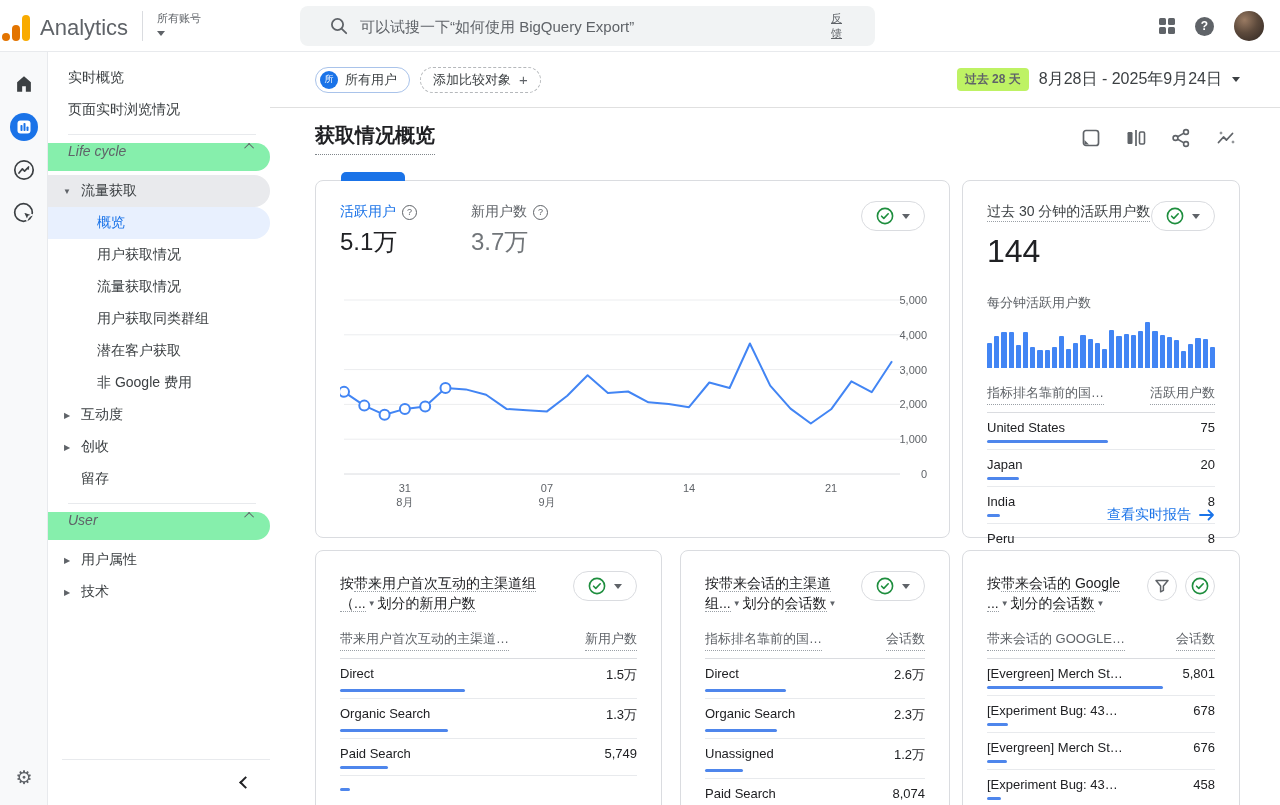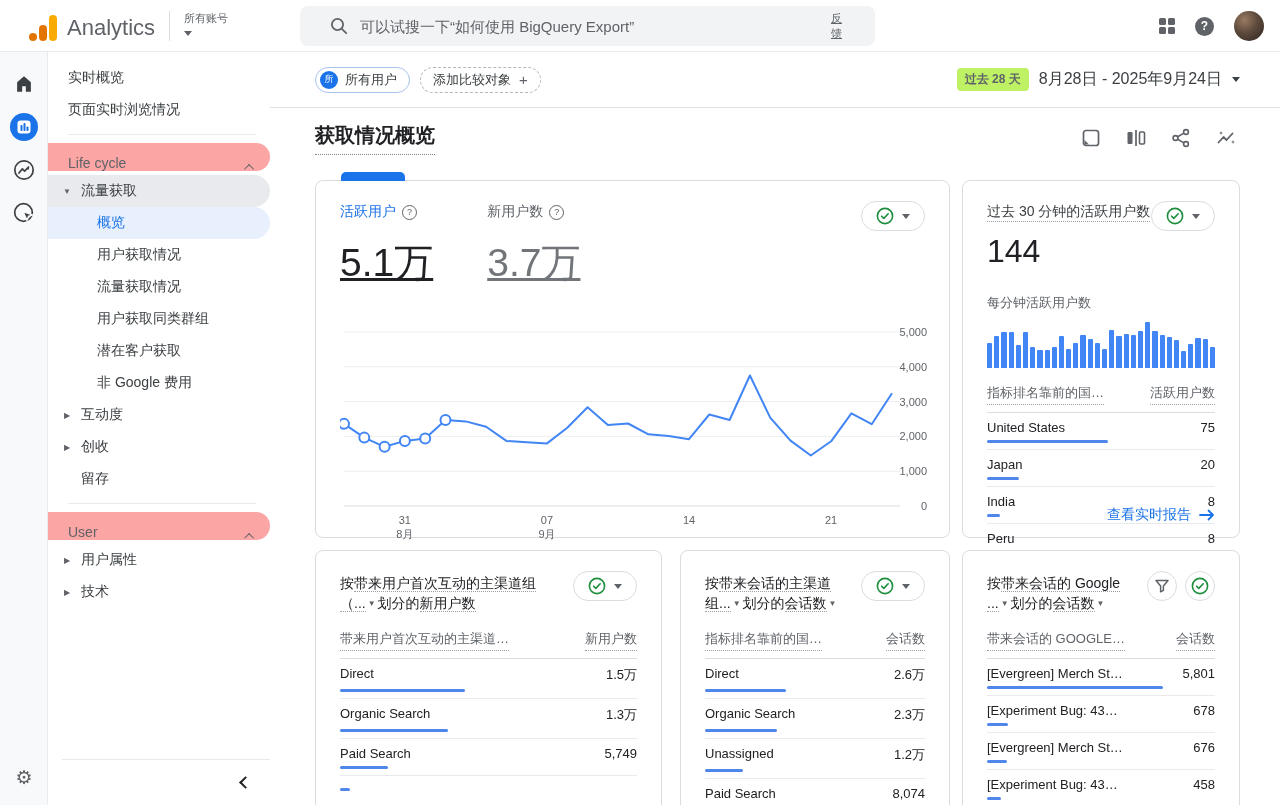--- a/index.html
+++ b/index.html
@@ -2,21 +2,21 @@
 <html><head>
 <meta charset="utf-8">
 <style>
   * { margin:0; padding:0; box-sizing:border-box; }
   html,body { width:1280px; height:805px; overflow:hidden; background:#fff;
     font-family:"Liberation Sans","DejaVu Sans",sans-serif; color:#202124; }
 
   
   .topbar { position:fixed; left:0; top:0; width:1280px; height:52px; background:#fff;
     border-bottom:1px solid #e8eaed; display:flex; align-items:center; z-index:30; }
-  .logo-area { display:flex; align-items:flex-end; padding-left:29px; height:30px; }
+  .logo-area { display:flex; align-items:flex-end; padding-left:2px; height:30px; }
   .ga-logo { display:flex; align-items:flex-end; gap:2px; height:26px; }
   .ga-dot { width:8px; height:8px; border-radius:50%; background:#e37400; }
   .ga-bar-mid { width:8px; height:16px; border-radius:4px; background:#e37400; }
   .ga-bar-tall { width:8px; height:26px; border-radius:4px; background:#f9ab00; }
   .brand { font-size:22px; color:#5f6368; margin-left:10px; line-height:26px; }
   .v-div { width:1px; height:30px; background:#dadce0; margin:0 14px; }
   .account { font-size:11px; color:#5f6368; line-height:1.2; cursor:pointer; }
   .caret-down { display:inline-block; width:0; height:0; border-left:4px solid transparent;
     border-right:4px solid transparent; border-top:5px solid #5f6368; }
   .account .caret-down { margin-top:3px; }
@@ -50,22 +50,22 @@
   .sidebar { position:fixed; left:48px; top:52px; width:222px; height:753px; background:#fff;
     padding-top:10px; z-index:10; }
   .nav-row { height:32px; display:flex; align-items:center; font-size:14px; color:#3c4043;
     border-radius:0 16px 16px 0; cursor:pointer; position:relative; }
   .nav-row .arrow { position:absolute; left:12px; width:14px; text-align:center; font-size:8px; color:#5f6368; }
   .ind0 { padding-left:20px; }
   .ind1 { padding-left:33px; }
   .ind2 { padding-left:49px; }
   .nav-row.active { background:#e8f0fe; color:#1a73e8; }
   .nav-row.graybg { background:#e9eaed; }
-  .section-header { height:28px; margin:6px 0 4px 0; background:#fca5a5; border-radius:0 16px 16px 0;
-    display:flex; align-items:flex-end; font-size:14px; color:#5f6368; padding:0 16px 0 20px; cursor:pointer; }
+  .section-header { height:28px; margin:6px 0 4px 0; background:#86efac; border-radius:0 16px 16px 0;
+    display:flex; align-items:flex-start; font-size:14px; color:#5f6368; padding:0 16px 0 20px; cursor:pointer;font-style:italic; }
   .chev-up { margin-left:auto; width:7px; height:7px; border-top:1.6px solid #5f6368;
     border-left:1.6px solid #5f6368; transform:rotate(45deg) translateY(2px); }
   .nav-div { height:1px; background:#e8eaed; margin:8px 14px 8px 20px; }
   .sidebar-footer { position:absolute; left:14px; right:0; bottom:0; height:46px;
     border-top:1px solid #e8eaed; display:flex; align-items:center; justify-content:flex-end; padding-right:20px; }
   .collapse-chev { width:9px; height:9px; border-left:2px solid #202124; border-bottom:2px solid #202124;
     transform:rotate(45deg); cursor:pointer; }
 
   
   .main { position:fixed; left:270px; top:52px; width:1010px; height:753px; background:#fff; overflow:hidden; }
@@ -99,21 +99,21 @@
 
   .tab-indicator { position:absolute; top:-9px; left:25px; width:64px; height:9px;
     background:#1a73e8; border-radius:5px 5px 0 0; }
 
   .metrics { display:flex; gap:54px; }
   .metric-label { font-size:14px; display:flex; align-items:center; gap:6px; }
   .metric-label.sel { color:#1a73e8; }
   .metric-label.unsel { color:#5f6368; }
   .q-icon { width:15px; height:15px; border-radius:50%; border:1.4px solid #5f6368; color:#5f6368;
     font-size:9px; display:inline-flex; align-items:center; justify-content:center; }
-  .metric-value { font-size:39px; margin-top:15px; color:#202124;text-decoration:underline; }
+  .metric-value { font-size:24px; margin-top:5px; color:#202124; }
   .metric-value.dim { color:#717579; }
 
   .check-pill { position:absolute; top:20px; right:24px; width:64px; height:30px; border:1px solid #dadce0;
     border-radius:16px; display:flex; align-items:center; justify-content:center; gap:8px; cursor:pointer; background:#fff; }
   .circle-btn { width:30px; height:30px; border:1px solid #dadce0; border-radius:50%;
     display:flex; align-items:center; justify-content:center; cursor:pointer; background:#fff; }
   .icon-duo { position:absolute; top:20px; right:24px; display:flex; gap:8px; }
 
   .chart-wrap { margin-top:32px; }
 

